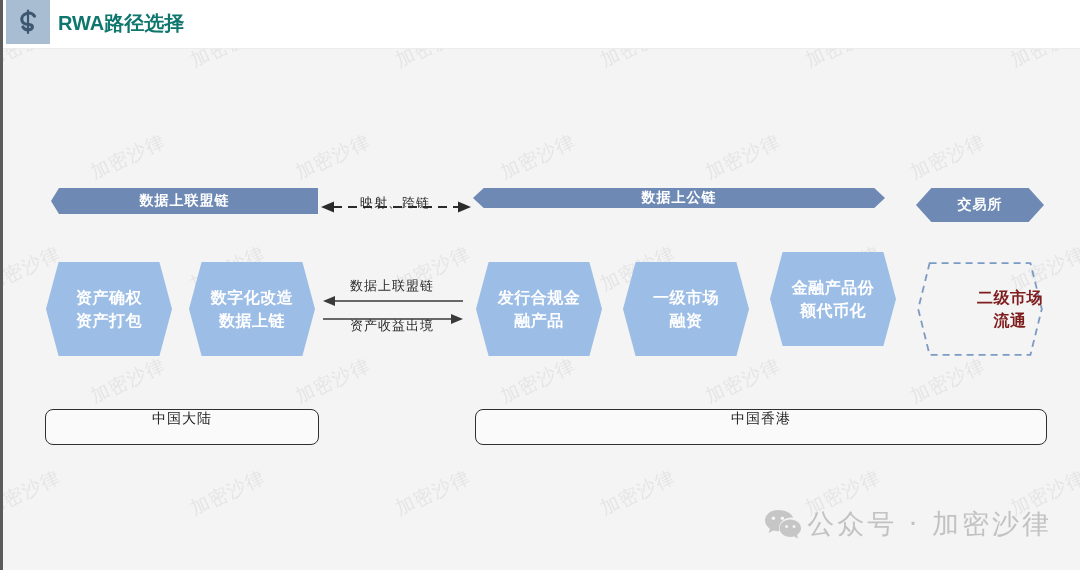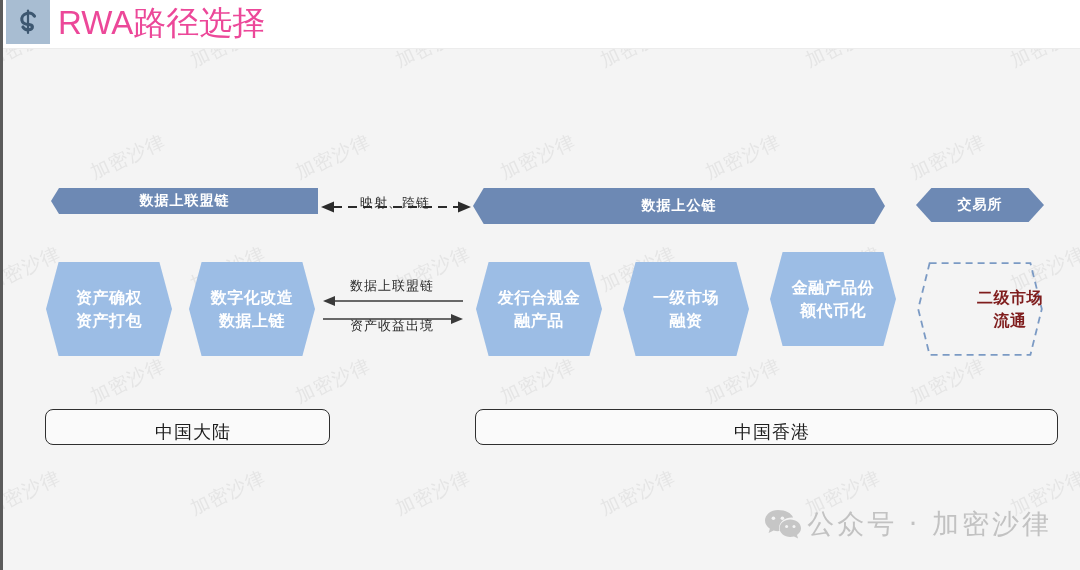--- a/index.html
+++ b/index.html
@@ -61,23 +61,23 @@
     width: 44px; height: 44px;
     background: #a8bdd2;
     display: flex;
     align-items: center;
     justify-content: center;
   }
   #page-title {
     position: absolute;
     left: 55px;
     top: 5px;
-    font-size: 33px;
-    font-weight: normal;
-    color: #ec4899;
+    font-size: 20px;
+    font-weight: bold;
+    color: #0f766e;
     letter-spacing: 0px;
     line-height: 36px;
     white-space: nowrap;
   }
 
   
   #diagram {
     position: absolute;
     left: 0; top: 0;
     width: 1080px; height: 570px;
@@ -148,27 +148,26 @@
   .arrow-svg { position: absolute; }
 
   
   .region {
     position: absolute;
     height: 34px;
     border: 1.6px solid #2f2f2f;
     border-radius: 8px;
     background: #fafafa;
     display: flex;
-    align-items: flex-end;
+    align-items: flex-start;
     justify-content: center;
-    font-size: 18px;
+    font-size: 14px;
     color: #1d1d1d;
     letter-spacing: 1px;
     font-family: "DejaVu Sans", "Liberation Sans", sans-serif;
-    padding-left: 11px;
   }
 
   
   #footer-brand {
     position: absolute;
     right: 28px;
     bottom: 28px;
     display: flex;
     align-items: center;
     gap: 4px;
@@ -229,21 +228,21 @@
     </div>
     <div id="page-title">RWA路径选择</div>
   </div>
 
   <div id="diagram">
 
     <div class="banner left-arrow" style="left:48px; top:188px; width:267px; height:26px;">
       <span>数据上联盟链</span>
     </div>
 
-    <div class="banner both-arrow" style="left:470px; top:188px; width:412px; height:36px;">
+    <div class="banner both-arrow" style="left:470px; top:188px; width:412px; height:20px;">
       <span>数据上公链</span>
     </div>
 
     <div class="banner small-arrow" style="left:913px; top:188px; width:128px; height:34px;">
       <span>交易所</span>
     </div>
 
     <div class="connector-label" style="left:357px; top:182px;margin-top:12px;">映射、跨链</div>
     <svg class="arrow-svg" style="left:318px; top:196px;" width="150" height="22">
       <line x1="12" y1="11" x2="138" y2="11" stroke="#2b2b2b" stroke-width="1.8" stroke-dasharray="9,6"></line>

